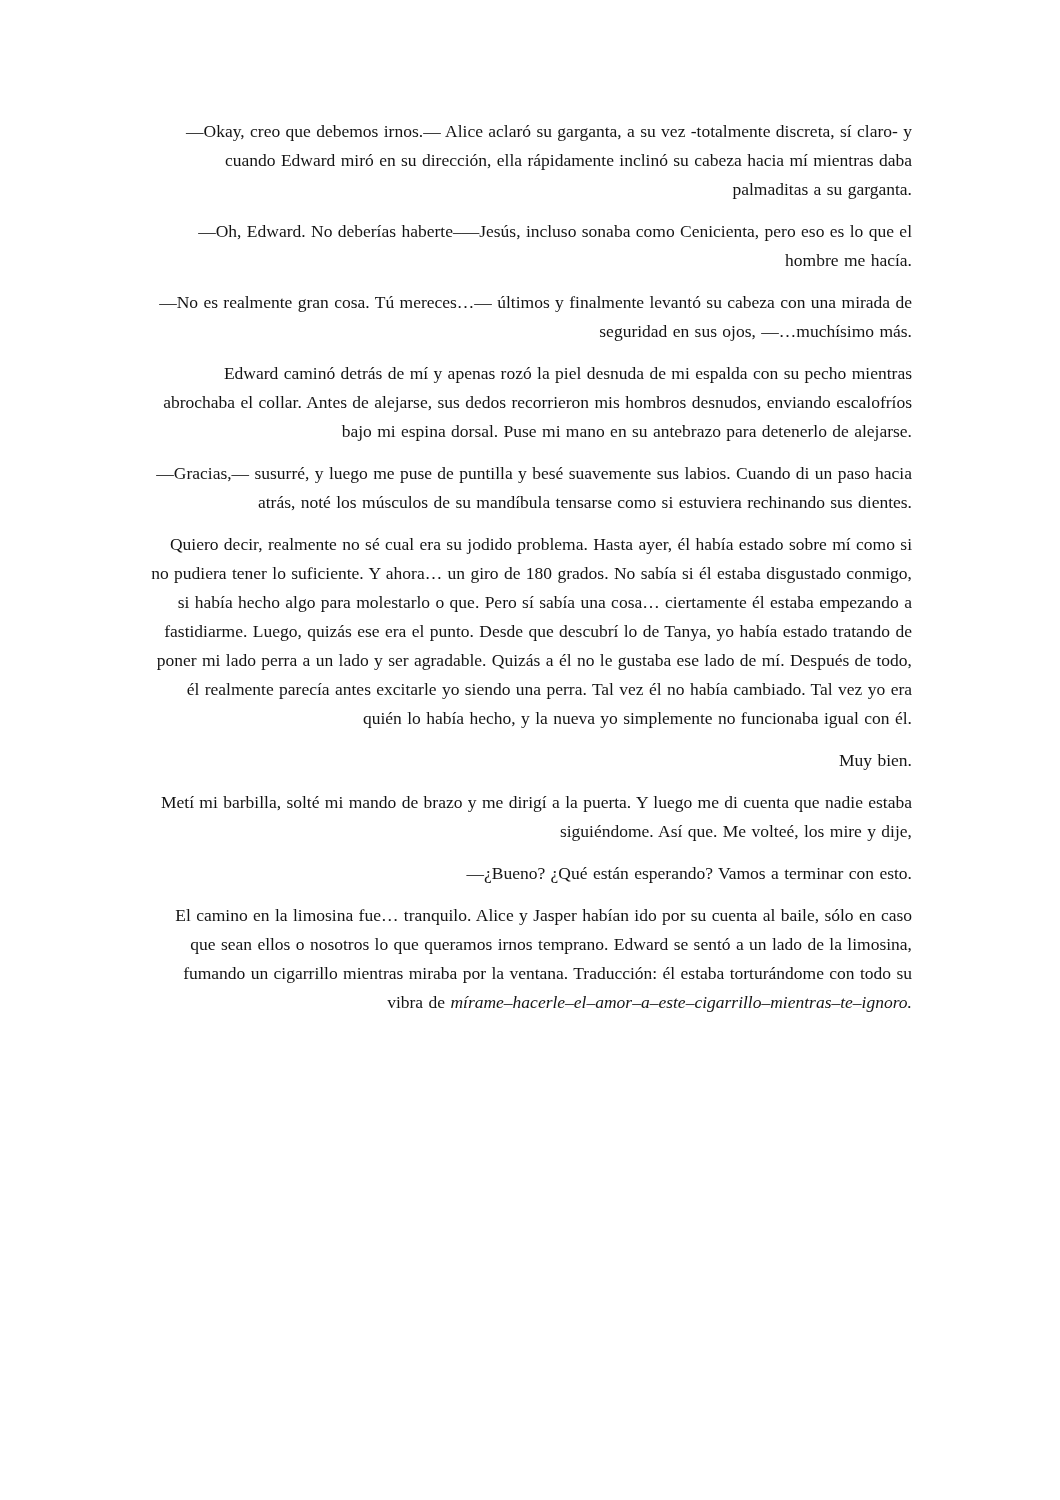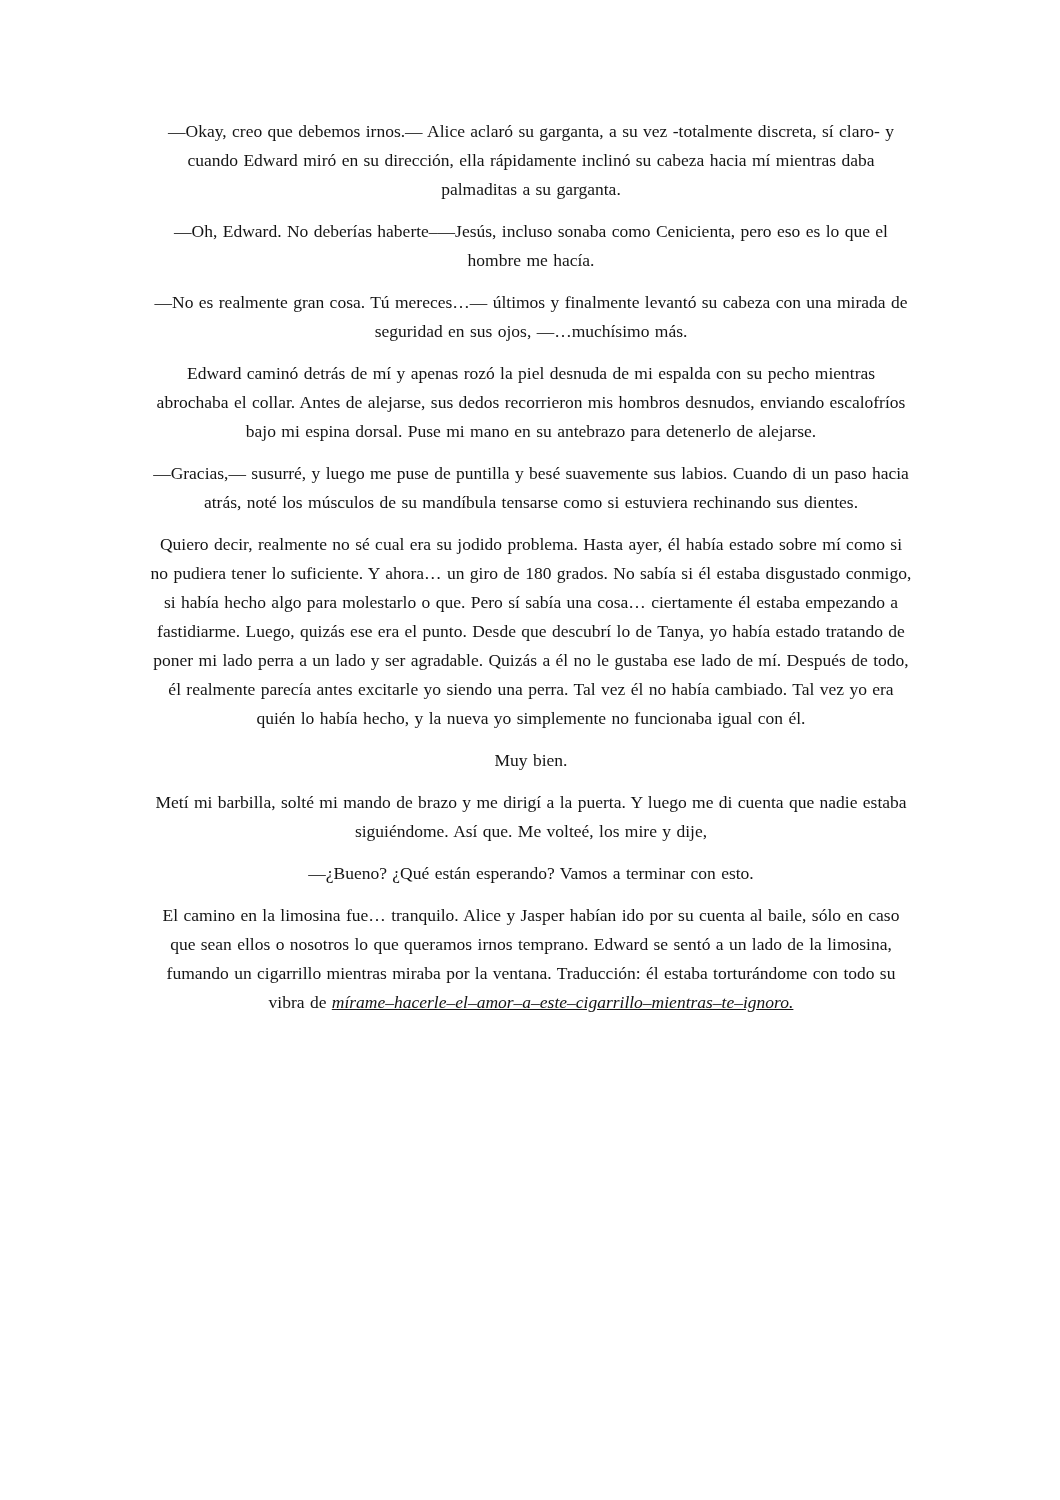--- a/index.html
+++ b/index.html
@@ -15,26 +15,25 @@
     box-sizing: border-box;
     padding: 117px 148px 0 150px;
     overflow: hidden;
     font-family: "Liberation Serif", "DejaVu Serif", serif;
     color: #141414;
   }
   .page p {
     margin: 0 0 13px 0;
     font-size: 17.5px;
     line-height: 29px;
-    text-align: center;
+    text-align: right;
     word-spacing: 1px;
   }
   .page p em {
     font-style: italic;
-    text-decoration: underline;
   }
 </style>
 </head>
 <body>
 
 <div class="page">
   <p>—Okay, creo que debemos irnos.— Alice aclaró su garganta, a su vez -totalmente discreta, sí claro- y cuando Edward miró en su dirección, ella rápidamente inclinó su cabeza hacia mí mientras daba palmaditas a su garganta.</p>
   <p>—Oh, Edward. No deberías haberte–—Jesús, incluso sonaba como Cenicienta, pero eso es lo que el hombre me hacía.</p>
   <p>—No es realmente gran cosa. Tú mereces…— últimos y finalmente levantó su cabeza con una mirada de seguridad en sus ojos, —…muchísimo más.</p>
   <p>Edward caminó detrás de mí y apenas rozó la piel desnuda de mi espalda con su pecho mientras abrochaba el collar. Antes de alejarse, sus dedos recorrieron mis hombros desnudos, enviando escalofríos bajo mi espina dorsal. Puse mi mano en su antebrazo para detenerlo de alejarse.</p>

